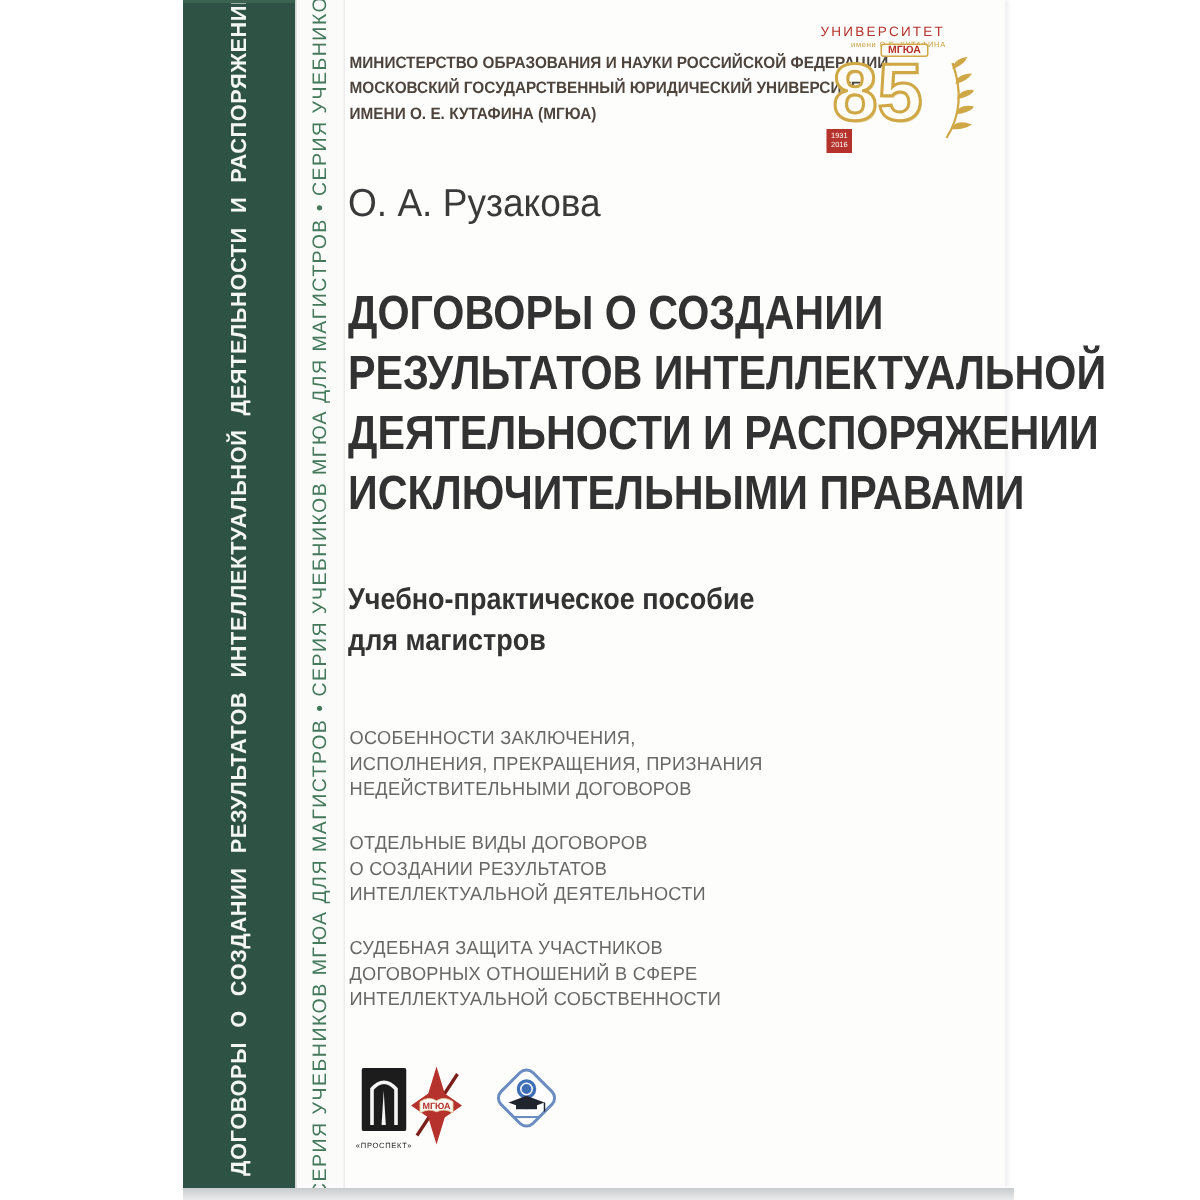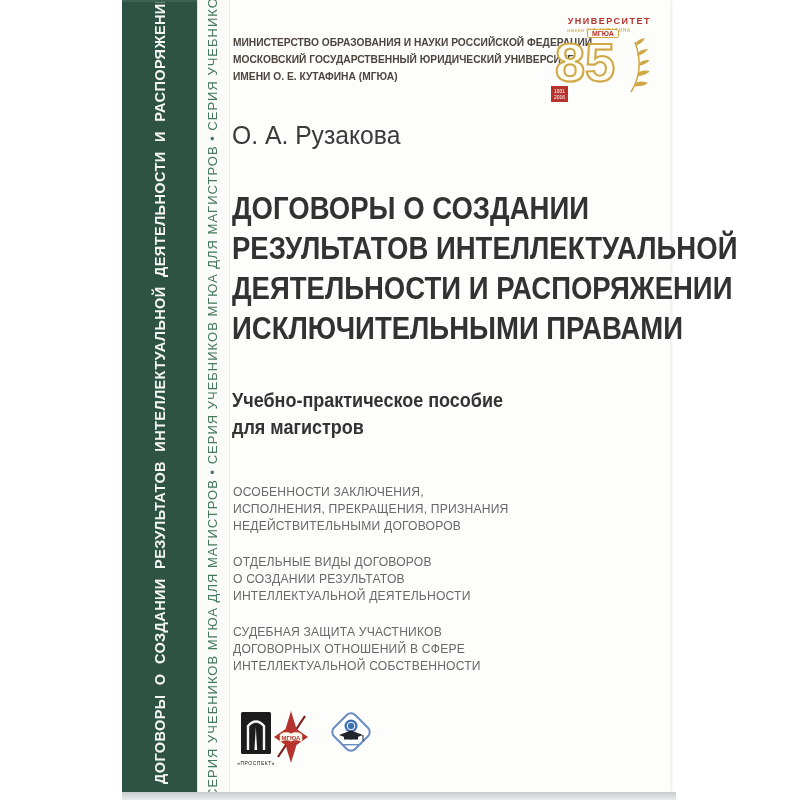--- a/index.html
+++ b/index.html
@@ -35,21 +35,21 @@
   .title{position:absolute;left:3px;top:188px;font-size:32px;font-weight:bold;color:#323232;
          line-height:40px;transform:scaleX(.86);transform-origin:0 0;white-space:nowrap;}
   .subtitle{position:absolute;left:3px;top:387px;font-size:20px;font-weight:bold;color:#333;
          line-height:27px;transform:scaleX(.9);transform-origin:0 0;white-space:nowrap;}
   .topic{position:absolute;left:4px;font-size:12.5px;color:#686868;line-height:17px;
          letter-spacing:.2px;transform:scaleX(.97);transform-origin:0 0;white-space:nowrap;}
   .topic-1{top:484px;} .topic-2{top:554px;} .topic-3{top:624px;}
 
   
   .logo85{position:absolute;left:318px;top:16px;width:104px;height:94px;}
-  .l85-univ{text-align:right;color:#b5332c;font-size:9px;font-weight:bold;letter-spacing:1.5px;}
+  .l85-univ{text-align:left;color:#b5332c;font-size:9px;font-weight:normal;letter-spacing:1.5px;}
   .l85-named{text-align:center;color:#c9a13f;font-size:5px;letter-spacing:.5px;margin-top:1px;}
   .l85-num{position:absolute;left:8px;top:20px;font-size:54px;line-height:52px;font-weight:bold;
          color:#fffdf6;-webkit-text-stroke:2px #cfa845;text-shadow:1px 1px 0 #e8d9a8;text-align:right;}
   .l85-ribbon{position:absolute;left:40px;top:13px;background:#fffdf6;border:1px solid #cfa845;
          color:#b5332c;font-size:7px;font-weight:bold;padding:0 4px;border-radius:2px;}
   .l85-years{position:absolute;left:4px;top:70px;background:#b5332c;color:#fff;font-size:5px;
          line-height:6px;padding:2px 3px;text-align:center;}
   .l85-laurel{position:absolute;right:2px;top:22px;}
 
   

